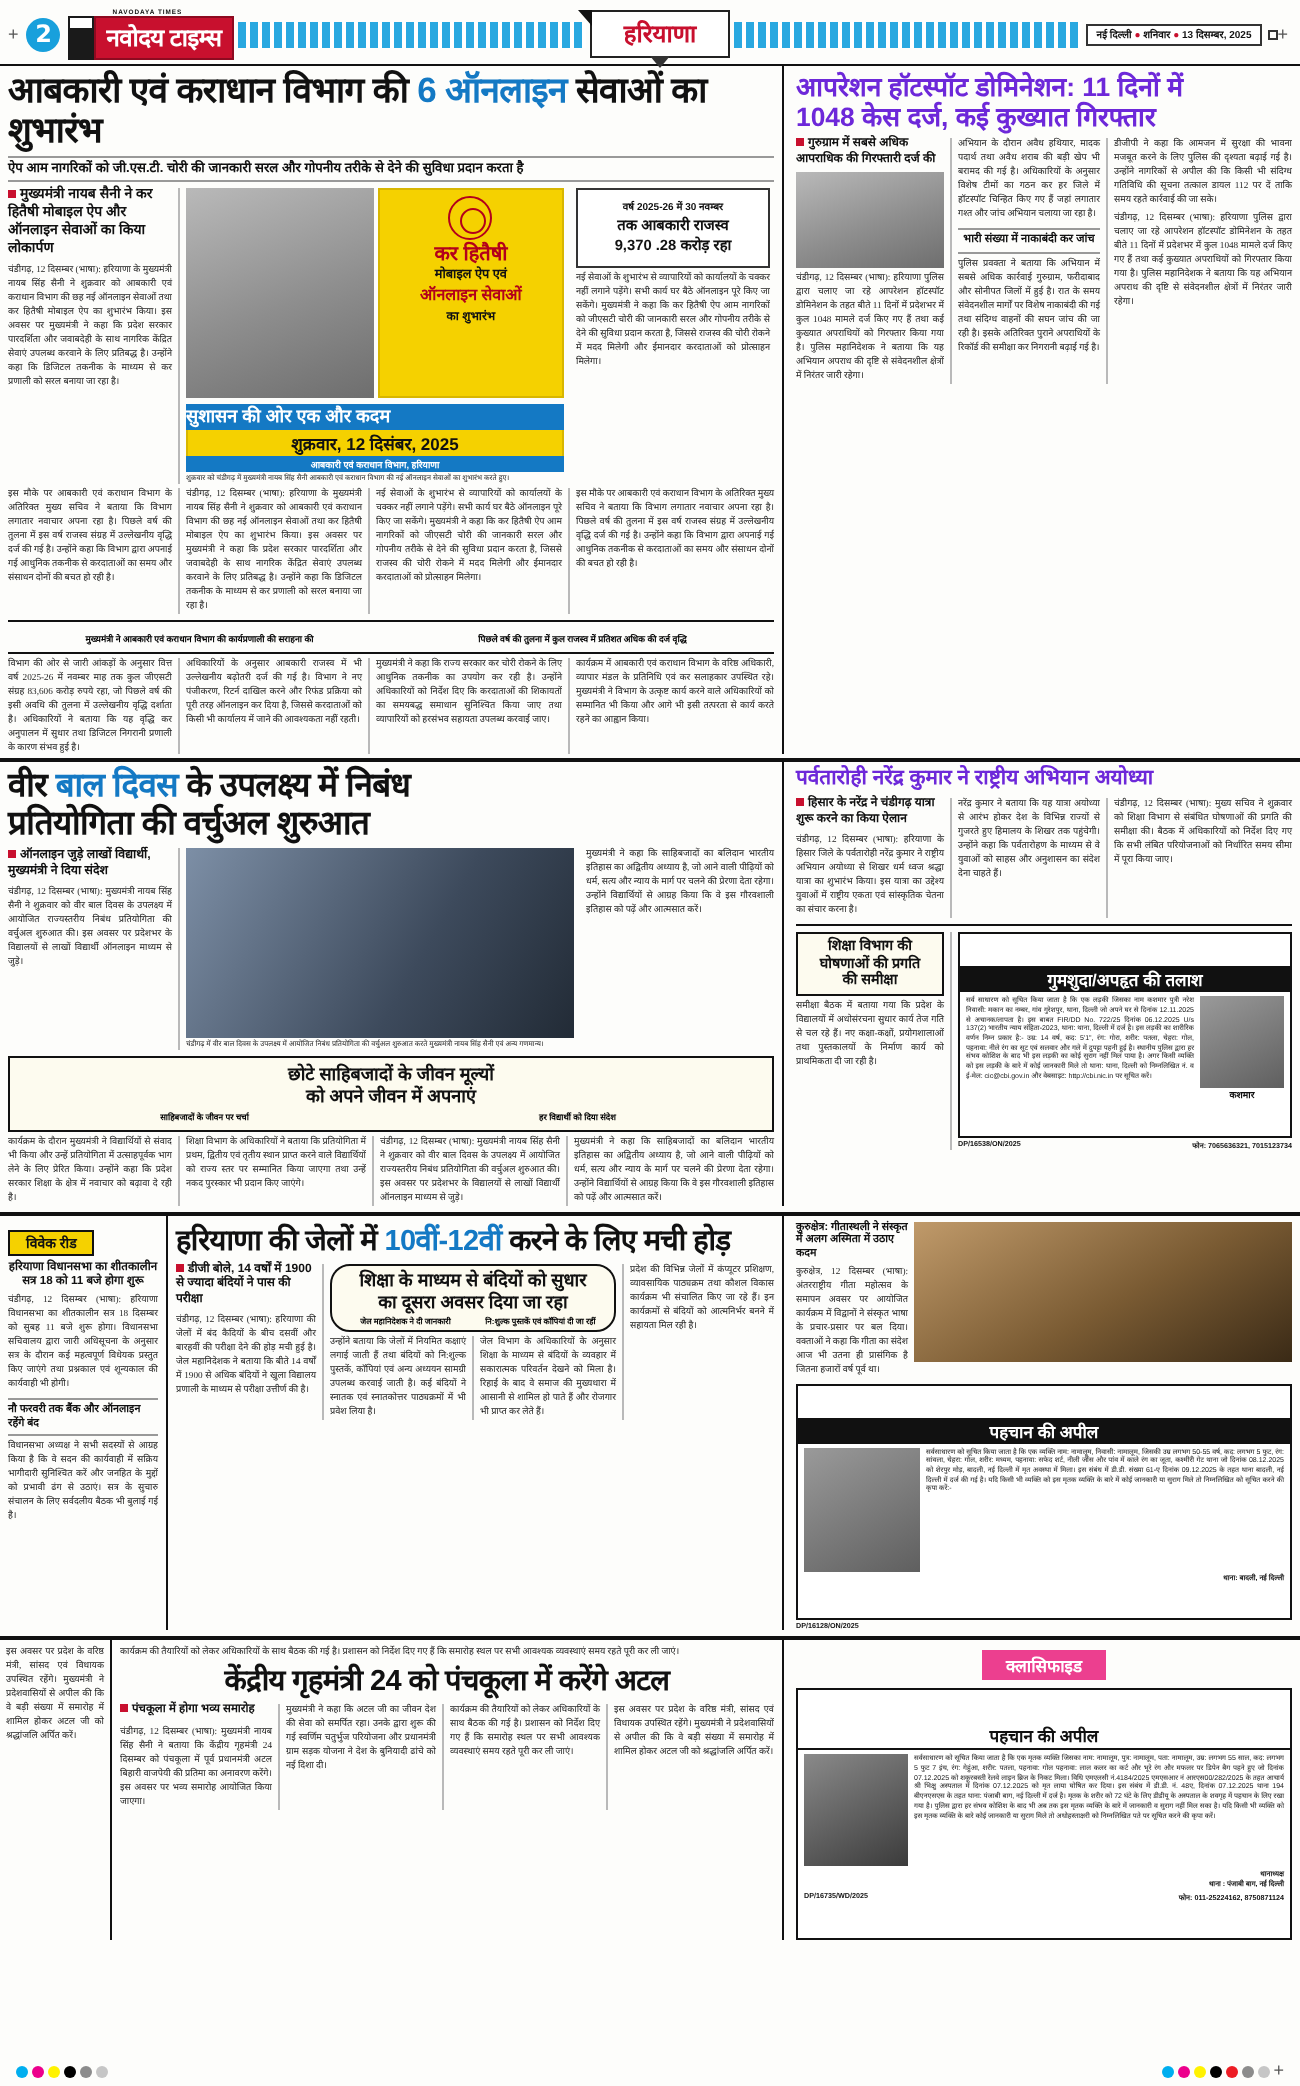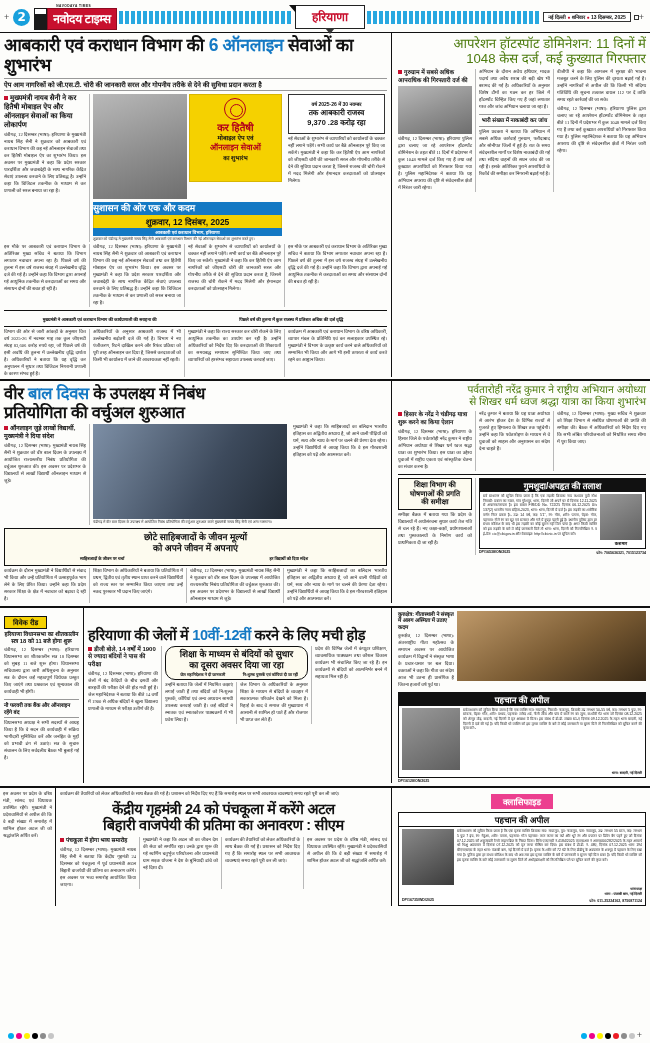--- a/index.html
+++ b/index.html
@@ -52,21 +52,21 @@
   }
   .dateline .dot { color:#c8102e; }
   .edge-sq { width:5px; height:5px; border:1px solid #333; margin-left:3px; }
 
   
   .lead-row { display:flex; border-top:1px solid #111; margin-top:2px; }
   .lead-left { width:392px; padding:3px 4px 0 4px; border-right:1px solid #111; }
   .lead-right { flex:1; padding:3px 4px 0 6px; }
   .h1 { font-size:17.5px; font-weight:bold; line-height:1.12; color:#111; letter-spacing:-0.3px; }
   .h1 .hl { color:#1479c4; }
-  .h1b { font-size:15.5px; font-weight:normal; line-height:1.14; color:#4d7c0f; text-align:right; }
+  .h1b { font-size:15.5px; font-weight:bold; line-height:1.14; color:#6d28d9; text-align:left; }
   .subhead {
     font-size:6.6px; font-weight:bold; color:#111; margin-top:3px;
     border-top:1px solid #999; border-bottom:1px solid #999; padding:1.5px 0; line-height:1.25;
   }
 
   
   .col-rule { border-right:1px solid #b9b9b9; }
   .body-txt { font-size:4.6px; line-height:1.52; text-align:justify; color:#1d1d1d;
               font-family:"Liberation Serif", serif; }
   .kicker { font-size:7px; font-weight:bold; line-height:1.25; color:#111; }
@@ -110,21 +110,21 @@
   .hl-box2 { border:1.4px solid #111; padding:3px 4px 4px; background:#fdfbef; }
 
   
   .pill {
     display:inline-block; background:#f5d100; border:1px solid #111; font-size:7px;
     font-weight:bold; padding:1px 8px; color:#111;
   }
   .pill-pink { background:#ec3f8f; color:#fff; border:none; font-size:8.5px; padding:2px 12px; }
 
   
-  .notice { border:1.2px solid #111; background:#fff; padding:2px 3px; }
+  .notice { border:1.2px solid #111; background:#fff; padding:18px 3px; }
   .notice-hd {
     background:#111; color:#fff; font-size:8.5px; font-weight:bold; text-align:center;
     padding:1px 0; margin:-2px -3px 2px;
   }
   .notice-hd.white { background:#fff; color:#111; border-bottom:1px solid #111; }
   .micro { font-size:3.5px; line-height:1.35; color:#161616; text-align:justify; }
   .mugshot { background:linear-gradient(150deg,#9a9a9a,#5f5f5f); position:relative; }
   .mug-label { font-size:4.6px; font-weight:bold; text-align:center; color:#111; }
   .dpline { display:flex; justify-content:space-between; font-size:3.6px; font-weight:bold; color:#111; }
 
@@ -176,21 +176,21 @@
         <div style="width:86px;padding-right:3px;" class="col-rule">
           <div class="kicker">
             <span class="sq"></span><span>मुख्यमंत्री नायब सैनी ने कर हितैषी मोबाइल ऐप और ऑनलाइन सेवाओं का किया लोकार्पण</span>
           </div>
           <div class="body-txt" style="margin-top:3px;">चंडीगढ़, 12 दिसम्बर (भाषा): हरियाणा के मुख्यमंत्री नायब सिंह सैनी ने शुक्रवार को आबकारी एवं कराधान विभाग की छह नई ऑनलाइन सेवाओं तथा कर हितैषी मोबाइल ऐप का शुभारंभ किया। इस अवसर पर मुख्यमंत्री ने कहा कि प्रदेश सरकार पारदर्शिता और जवाबदेही के साथ नागरिक केंद्रित सेवाएं उपलब्ध करवाने के लिए प्रतिबद्ध है। उन्होंने कहा कि डिजिटल तकनीक के माध्यम से कर प्रणाली को सरल बनाया जा रहा है।</div>
         </div>
 
         <div style="width:195px;padding:0 3px;">
           <div class="flexrow" style="gap:2px;">
             <div class="photo gray" style="width:96px;height:105px;"></div>
-            <div class="gfx-yellow" style="width:95px;height:88px;">
+            <div class="gfx-yellow" style="width:95px;height:105px;">
               <div class="gfx-emblem"></div>
               <div class="gfx-t1">कर हितैषी</div>
               <div class="gfx-t2">मोबाइल ऐप एवं</div>
               <div class="gfx-t3">ऑनलाइन सेवाओं</div>
               <div class="gfx-t4">का शुभारंभ</div>
             </div>
           </div>
           <div class="gfx-blue" style="text-align:left;">सुशासन की ओर एक और कदम</div>
           <div class="gfx-date" style="text-align:center;border-left:1px solid #d8b600;border-right:1px solid #d8b600;">शुक्रवार, 12 दिसंबर, 2025</div>
           <div class="gfx-foot" style="text-align:center;">आबकारी एवं कराधान विभाग, हरियाणा</div>
@@ -284,21 +284,20 @@
       <div class="flexrow" style="margin-top:2px;">
         <div style="width:86px;padding-right:3px;" class="col-rule body-txt">कार्यक्रम के दौरान मुख्यमंत्री ने विद्यार्थियों से संवाद भी किया और उन्हें प्रतियोगिता में उत्साहपूर्वक भाग लेने के लिए प्रेरित किया। उन्होंने कहा कि प्रदेश सरकार शिक्षा के क्षेत्र में नवाचार को बढ़ावा दे रही है।</div>
         <div style="width:97px;padding:0 3px;" class="col-rule body-txt">शिक्षा विभाग के अधिकारियों ने बताया कि प्रतियोगिता में प्रथम, द्वितीय एवं तृतीय स्थान प्राप्त करने वाले विद्यार्थियों को राज्य स्तर पर सम्मानित किया जाएगा तथा उन्हें नकद पुरस्कार भी प्रदान किए जाएंगे।</div>
         <div style="width:97px;padding:0 3px;" class="col-rule body-txt">चंडीगढ़, 12 दिसम्बर (भाषा): मुख्यमंत्री नायब सिंह सैनी ने शुक्रवार को वीर बाल दिवस के उपलक्ष्य में आयोजित राज्यस्तरीय निबंध प्रतियोगिता की वर्चुअल शुरुआत की। इस अवसर पर प्रदेशभर के विद्यालयों से लाखों विद्यार्थी ऑनलाइन माध्यम से जुड़े।</div>
         <div style="flex:1;padding-left:3px;" class="body-txt">मुख्यमंत्री ने कहा कि साहिबजादों का बलिदान भारतीय इतिहास का अद्वितीय अध्याय है, जो आने वाली पीढ़ियों को धर्म, सत्य और न्याय के मार्ग पर चलने की प्रेरणा देता रहेगा। उन्होंने विद्यार्थियों से आग्रह किया कि वे इस गौरवशाली इतिहास को पढ़ें और आत्मसात करें।</div>
       </div>
     </div>
 
     <div style="flex:1;padding:3px 4px 0 6px;">
       <div class="h1b" style="font-size:10.4px;">पर्वतारोही नरेंद्र कुमार ने राष्ट्रीय अभियान अयोध्या</div>
-      <div class="h1b" style="font-size:10.4px;">से शिखर धर्म ध्वज श्रद्धा यात्रा का किया शुभारंभ</div>
       <div class="flexrow" style="margin-top:3px;">
         <div style="width:78px;padding-right:3px;" class="col-rule">
           <div class="kicker" style="font-size:6px;">
             <span class="sq"></span><span>हिसार के नरेंद्र ने चंडीगढ़ यात्रा शुरू करने का किया ऐलान</span>
           </div>
           <div class="body-txt" style="margin-top:3px;">चंडीगढ़, 12 दिसम्बर (भाषा): हरियाणा के हिसार जिले के पर्वतारोही नरेंद्र कुमार ने राष्ट्रीय अभियान अयोध्या से शिखर धर्म ध्वज श्रद्धा यात्रा का शुभारंभ किया। इस यात्रा का उद्देश्य युवाओं में राष्ट्रीय एकता एवं सांस्कृतिक चेतना का संचार करना है।</div>
         </div>
         <div style="width:78px;padding:0 3px;" class="col-rule body-txt">नरेंद्र कुमार ने बताया कि यह यात्रा अयोध्या से आरंभ होकर देश के विभिन्न राज्यों से गुजरते हुए हिमालय के शिखर तक पहुंचेगी। उन्होंने कहा कि पर्वतारोहण के माध्यम से वे युवाओं को साहस और अनुशासन का संदेश देना चाहते हैं।</div>
         <div style="flex:1;padding-left:3px;" class="body-txt">चंडीगढ़, 12 दिसम्बर (भाषा): मुख्य सचिव ने शुक्रवार को शिक्षा विभाग से संबंधित घोषणाओं की प्रगति की समीक्षा की। बैठक में अधिकारियों को निर्देश दिए गए कि सभी लंबित परियोजनाओं को निर्धारित समय सीमा में पूरा किया जाए।</div>
       </div>
@@ -336,21 +335,21 @@
   <div class="flexrow hr-thick" style="margin-top:3px;">
 
     <div style="width:84px;padding:3px 4px 0;border-right:1px solid #111;">
       <div class="pill">विवेक रीड</div>
       <div class="kicker" style="font-size:5.8px;text-align:center;margin-top:2px;">हरियाणा विधानसभा का शीतकालीन सत्र 18 को 11 बजे होगा शुरू</div>
       <div class="body-txt" style="margin-top:2px;">चंडीगढ़, 12 दिसम्बर (भाषा): हरियाणा विधानसभा का शीतकालीन सत्र 18 दिसम्बर को सुबह 11 बजे शुरू होगा। विधानसभा सचिवालय द्वारा जारी अधिसूचना के अनुसार सत्र के दौरान कई महत्वपूर्ण विधेयक प्रस्तुत किए जाएंगे तथा प्रश्नकाल एवं शून्यकाल की कार्यवाही भी होगी।</div>
       <div class="kicker" style="font-size:5.4px;margin-top:3px;border-top:1px solid #999;border-bottom:1px solid #999;padding:2px 0;">नौ फरवरी तक बैंक और ऑनलाइन रहेंगे बंद</div>
       <div class="body-txt" style="margin-top:2px;">विधानसभा अध्यक्ष ने सभी सदस्यों से आग्रह किया है कि वे सदन की कार्यवाही में सक्रिय भागीदारी सुनिश्चित करें और जनहित के मुद्दों को प्रभावी ढंग से उठाएं। सत्र के सुचारु संचालन के लिए सर्वदलीय बैठक भी बुलाई गई है।</div>
     </div>
 
-    <div style="width:308px;padding:19px 4px 0;border-right:1px solid #111;">
+    <div style="width:308px;padding:5px 4px 0;border-right:1px solid #111;">
       <div class="h1" style="font-size:14.5px;"><span>हरियाणा की जेलों में </span><span class="hl">10वीं-12वीं</span><span> करने के लिए मची होड़</span></div>
 
       <div class="flexrow" style="margin-top:3px;">
         <div style="width:74px;padding-right:3px;" class="col-rule">
           <div class="kicker" style="font-size:6px;">
             <span class="sq"></span><span>डीजी बोले, 14 वर्षों में 1900 से ज्यादा बंदियों ने पास की परीक्षा</span>
           </div>
           <div class="body-txt" style="margin-top:3px;">चंडीगढ़, 12 दिसम्बर (भाषा): हरियाणा की जेलों में बंद कैदियों के बीच दसवीं और बारहवीं की परीक्षा देने की होड़ मची हुई है। जेल महानिदेशक ने बताया कि बीते 14 वर्षों में 1900 से अधिक बंदियों ने खुला विद्यालय प्रणाली के माध्यम से परीक्षा उत्तीर्ण की है।</div>
         </div>
         <div style="width:150px;padding:0 3px;" class="col-rule">
@@ -396,21 +395,20 @@
     </div>
   </div>
 
   <div class="flexrow hr-thick" style="margin-top:3px;">
 
     <div style="width:56px;padding:3px 3px 0;border-right:1px solid #111;" class="body-txt">इस अवसर पर प्रदेश के वरिष्ठ मंत्री, सांसद एवं विधायक उपस्थित रहेंगे। मुख्यमंत्री ने प्रदेशवासियों से अपील की कि वे बड़ी संख्या में समारोह में शामिल होकर अटल जी को श्रद्धांजलि अर्पित करें।</div>
 
     <div style="width:336px;padding:3px 4px 0;border-right:1px solid #111;">
       <div class="body-txt" style="margin-bottom:3px;">कार्यक्रम की तैयारियों को लेकर अधिकारियों के साथ बैठक की गई है। प्रशासन को निर्देश दिए गए हैं कि समारोह स्थल पर सभी आवश्यक व्यवस्थाएं समय रहते पूरी कर ली जाएं।</div>
       <div class="h1" style="font-size:14.5px;text-align:center;">केंद्रीय गृहमंत्री 24 को पंचकूला में करेंगे अटल</div>
-      <div class="h1" style="font-size:14.5px;text-align:center;">बिहारी वाजपेयी की प्रतिमा का अनावरण : सीएम</div>
       <div class="flexrow" style="margin-top:3px;">
         <div style="width:80px;padding-right:3px;" class="col-rule">
           <div class="kicker" style="font-size:5.8px;">
             <span class="sq"></span><span>पंचकूला में होगा भव्य समारोह</span>
           </div>
           <div class="body-txt" style="margin-top:3px;">चंडीगढ़, 12 दिसम्बर (भाषा): मुख्यमंत्री नायब सिंह सैनी ने बताया कि केंद्रीय गृहमंत्री 24 दिसम्बर को पंचकूला में पूर्व प्रधानमंत्री अटल बिहारी वाजपेयी की प्रतिमा का अनावरण करेंगे। इस अवसर पर भव्य समारोह आयोजित किया जाएगा।</div>
         </div>
         <div style="width:82px;padding:0 3px;" class="col-rule body-txt">मुख्यमंत्री ने कहा कि अटल जी का जीवन देश की सेवा को समर्पित रहा। उनके द्वारा शुरू की गई स्वर्णिम चतुर्भुज परियोजना और प्रधानमंत्री ग्राम सड़क योजना ने देश के बुनियादी ढांचे को नई दिशा दी।</div>
         <div style="width:82px;padding:0 3px;" class="col-rule body-txt">कार्यक्रम की तैयारियों को लेकर अधिकारियों के साथ बैठक की गई है। प्रशासन को निर्देश दिए गए हैं कि समारोह स्थल पर सभी आवश्यक व्यवस्थाएं समय रहते पूरी कर ली जाएं।</div>
         <div style="flex:1;padding-left:3px;" class="body-txt">इस अवसर पर प्रदेश के वरिष्ठ मंत्री, सांसद एवं विधायक उपस्थित रहेंगे। मुख्यमंत्री ने प्रदेशवासियों से अपील की कि वे बड़ी संख्या में समारोह में शामिल होकर अटल जी को श्रद्धांजलि अर्पित करें।</div>

